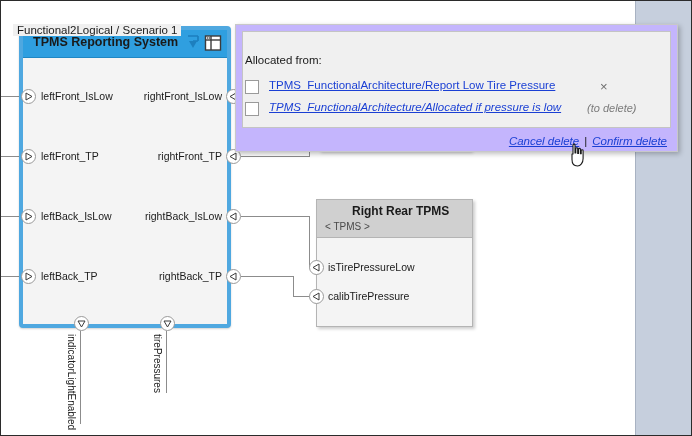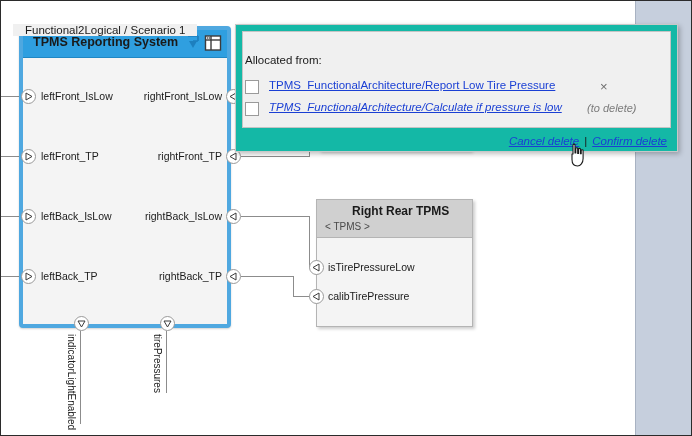--- a/index.html
+++ b/index.html
@@ -167,21 +167,21 @@
     box-shadow: 2px 2px 3px rgba(0,0,0,0.18);
   }
 
   
   #popup {
     position: absolute;
     left: 234px;
     top: 23px;
     width: 443px;
     height: 128px;
-    background: #14b8a6;
+    background: #c4b5fd;
     border: 1px solid #c8c8c8;
     box-sizing: border-box;
     box-shadow: 2px 2px 5px rgba(0,0,0,0.25);
   }
   #popup-group {
     position: absolute;
     left: 6px;
     top: 6px;
     right: 6px;
     height: 97px;
@@ -189,21 +189,21 @@
     background: #f0f0f0;
     box-sizing: border-box;
   }
   #popup-group-title {
     position: absolute;
     left: 12px;
     top: 23px;
     font-size: 11.5px;
     color: #1a1a1a;
     background: #f0f0f0;
-    padding: 0 12px;
+    padding: 0 4px;
     white-space: nowrap;
   }
   #allocated-from-label {
     position: absolute;
     left: 244px;
     top: 53px;
     font-size: 11.5px;
     color: #1a1a1a;
   }
   .alloc-row {
@@ -425,21 +425,21 @@
   <div id="allocated-from-label">Allocated from:</div>
 
   <div class="alloc-row" style="top:78px;">
     <span class="alloc-check"></span>
     <span class="alloc-link">TPMS_FunctionalArchitecture/Report Low Tire Pressure</span>
     <span class="alloc-x" style="left:355px;">×</span>
   </div>
 
   <div class="alloc-row" style="top:100px;">
     <span class="alloc-check"></span>
-    <span class="alloc-link italic">TPMS_FunctionalArchitecture/Calculate if pressure is low</span>
+    <span class="alloc-link italic">TPMS_FunctionalArchitecture/Allocated if pressure is low</span>
     <span class="alloc-suffix" style="left:342px;">(to delete)</span>
   </div>
 
   <div id="cursor">
     <svg width="22" height="26" viewBox="0 0 22 26">
       <path d="M6 2 C6 0.8 8 0.8 8 2 L8 10 L8.8 10 L8.8 5.5 C8.8 4.4 10.7 4.4 10.7 5.5 L10.7 10.4
                L11.5 10.4 L11.5 6.2 C11.5 5.1 13.4 5.1 13.4 6.2 L13.4 10.8 L14.2 10.8 L14.2 7.6
                C14.2 6.5 16.1 6.5 16.1 7.6 L16.1 15.5 C16.1 20 13.5 23 10.5 23
                C7.2 23 5 20.6 5 16.5 L5 11 L6 11 Z" fill="#ffffff" stroke="#1a1a1a" stroke-width="1.1" stroke-linejoin="round"></path>
     </svg>

